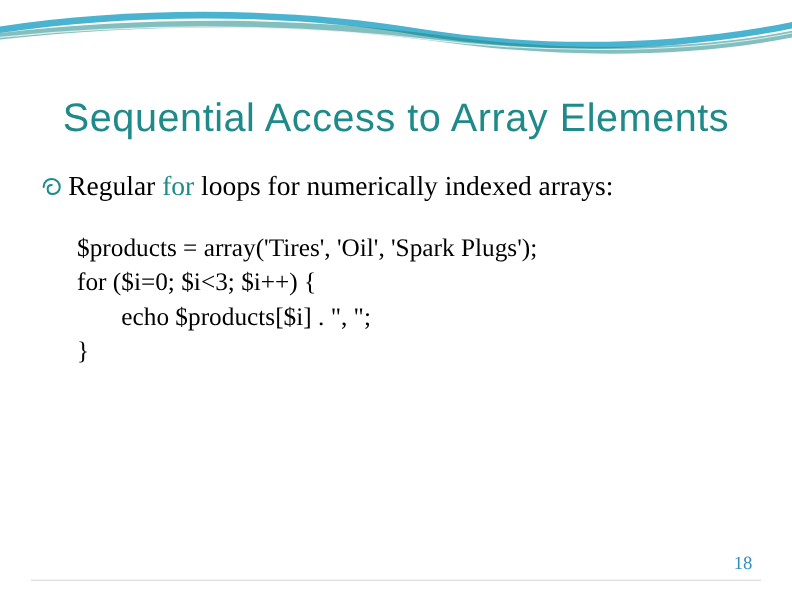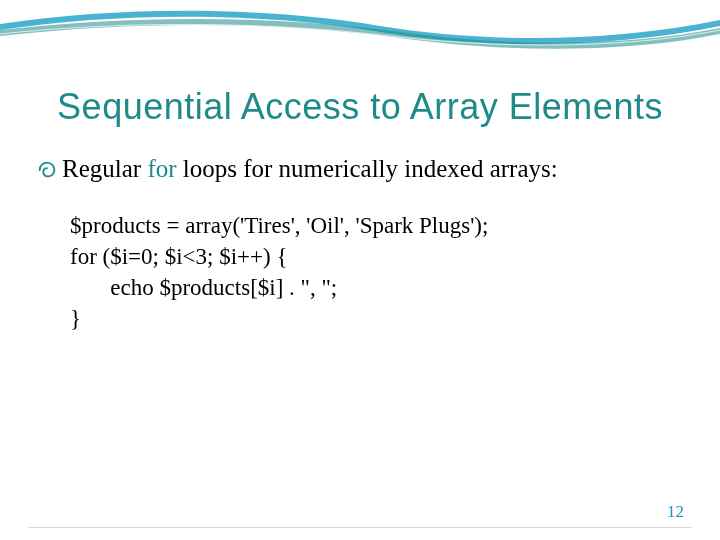--- a/index.html
+++ b/index.html
@@ -97,13 +97,13 @@
   </svg>
   <span class="bullet-text"><span>Regular </span><span class="kw-for">for</span><span> loops for numerically indexed arrays:</span></span>
 </div>
 
 <div class="code-block"><span>$products = array('Tires', 'Oil', 'Spark Plugs');</span>
 <span>for ($i=0; $i&lt;3; $i++) {</span>
 <span>       echo $products[$i] . ", ";</span>
 <span>}</span></div>
 
 <div class="bottom-line"></div>
-<div class="page-number">12</div>
+<div class="page-number">18</div>
 
 </body></html>

